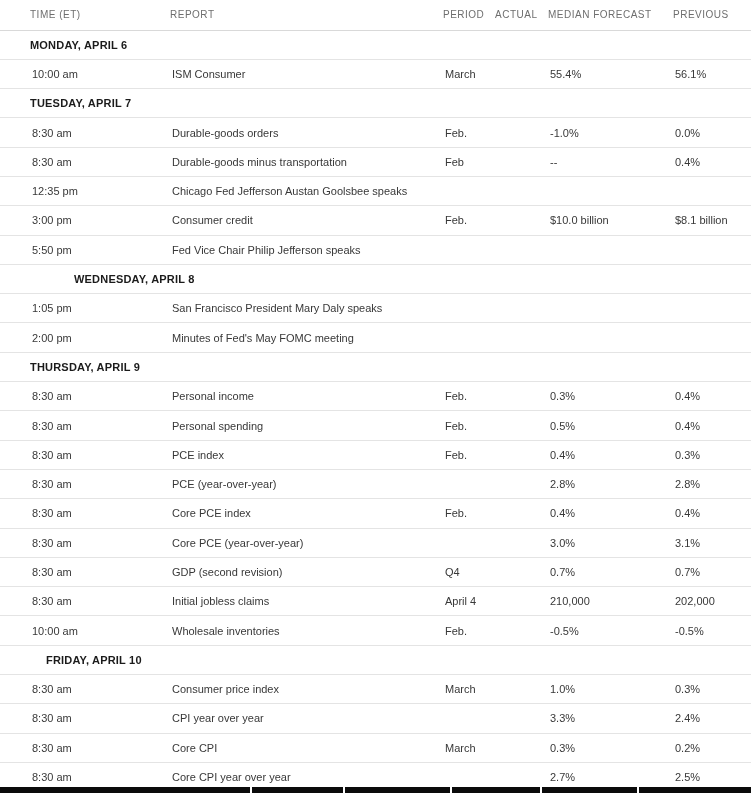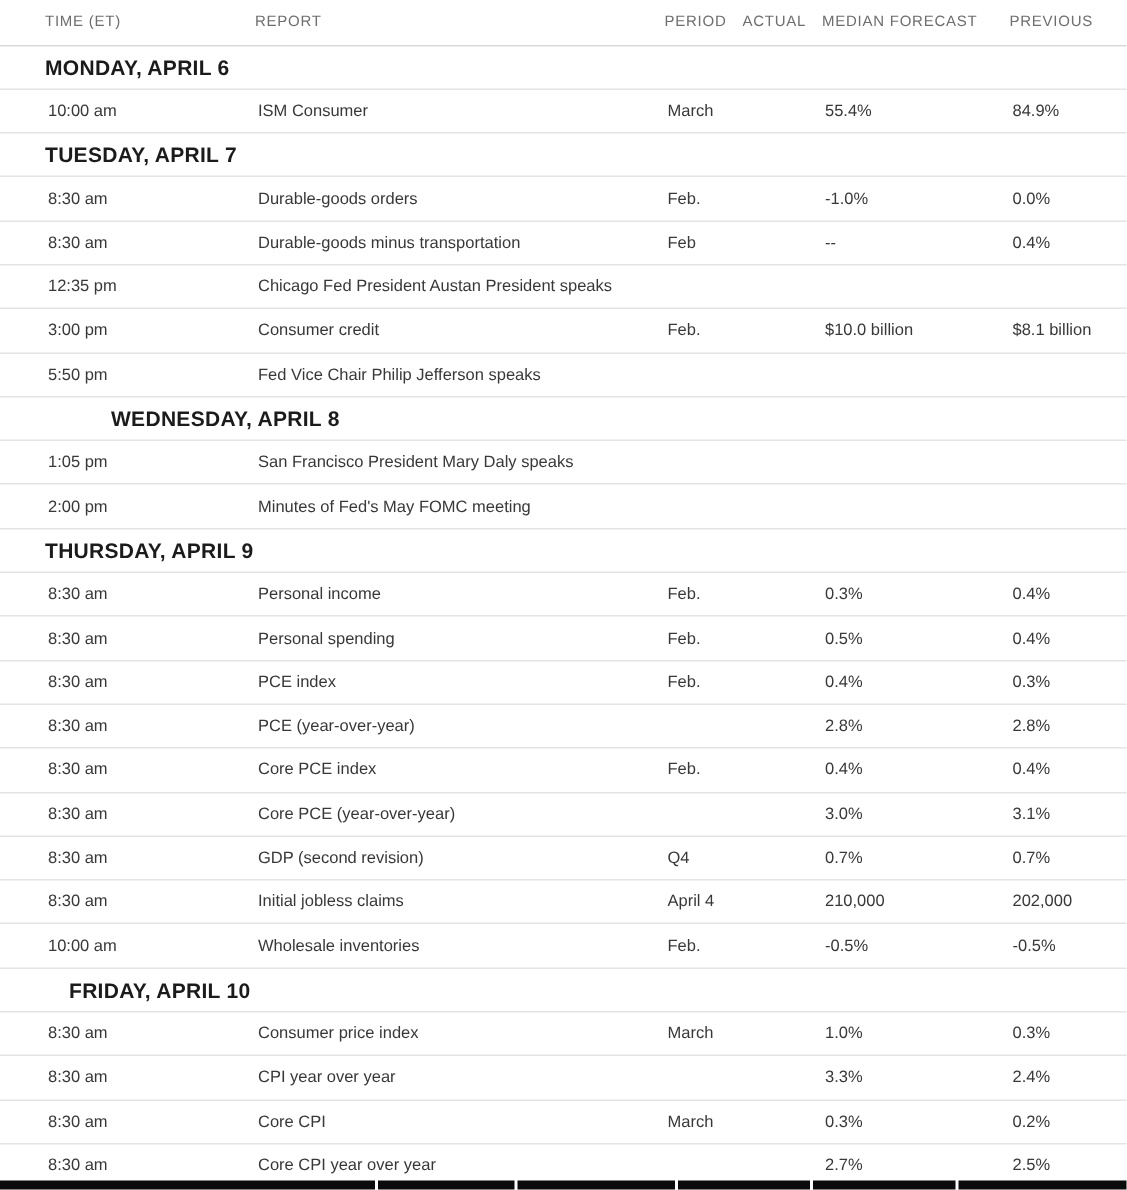--- a/index.html
+++ b/index.html
@@ -33,21 +33,21 @@
   .header-row {
     height: 30.5px;
     font-size: 10px;
     letter-spacing: 0.5px;
     color: #6e6e6e;
     border-bottom: 1px solid #d9d9d9;
   }
   .header-row .cell { white-space: nowrap; }
   .day-row {
     height: 29.3px;
-    font-size: 14px;
+    font-size: 11px;
     font-weight: 700;
     letter-spacing: 0.2px;
     color: #1b1b1b;
   }
   .data-row {
     height: 29.3px;
     font-size: 11px;
     color: #383838;
     padding-left: 32px;
   }
@@ -86,21 +86,21 @@
   <div>
       <div class="grid-row day-row">
         <div class="cell" style="grid-column: 1 / -1;">MONDAY, APRIL 6</div>
       </div>
       <div class="grid-row data-row">
         <div class="cell">10:00 am</div>
         <div class="cell">ISM Consumer</div>
         <div class="cell">March</div>
         <div class="cell"></div>
         <div class="cell">55.4%</div>
-        <div class="cell">84.9%</div>
+        <div class="cell">56.1%</div>
       </div>
       <div class="grid-row day-row">
         <div class="cell" style="grid-column: 1 / -1;">TUESDAY, APRIL 7</div>
       </div>
       <div class="grid-row data-row">
         <div class="cell">8:30 am</div>
         <div class="cell">Durable-goods orders</div>
         <div class="cell">Feb.</div>
         <div class="cell"></div>
         <div class="cell">-1.0%</div>
@@ -109,21 +109,21 @@
       <div class="grid-row data-row">
         <div class="cell">8:30 am</div>
         <div class="cell">Durable-goods minus transportation</div>
         <div class="cell">Feb</div>
         <div class="cell"></div>
         <div class="cell">--</div>
         <div class="cell">0.4%</div>
       </div>
       <div class="grid-row data-row">
         <div class="cell">12:35 pm</div>
-        <div class="cell">Chicago Fed President Austan President speaks</div>
+        <div class="cell">Chicago Fed Jefferson Austan Goolsbee speaks</div>
         <div class="cell"></div>
         <div class="cell"></div>
         <div class="cell"></div>
         <div class="cell"></div>
       </div>
       <div class="grid-row data-row">
         <div class="cell">3:00 pm</div>
         <div class="cell">Consumer credit</div>
         <div class="cell">Feb.</div>
         <div class="cell"></div>

